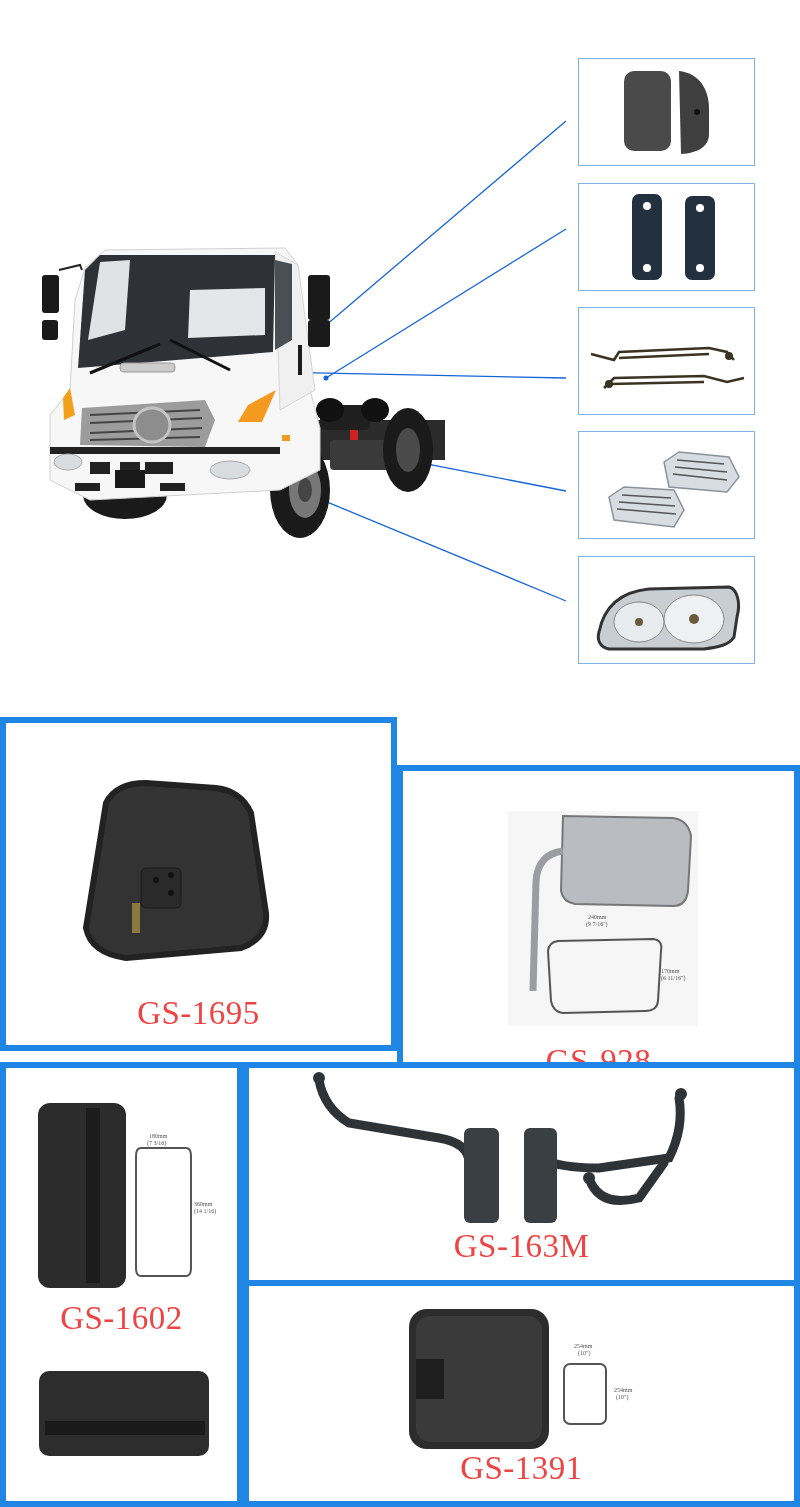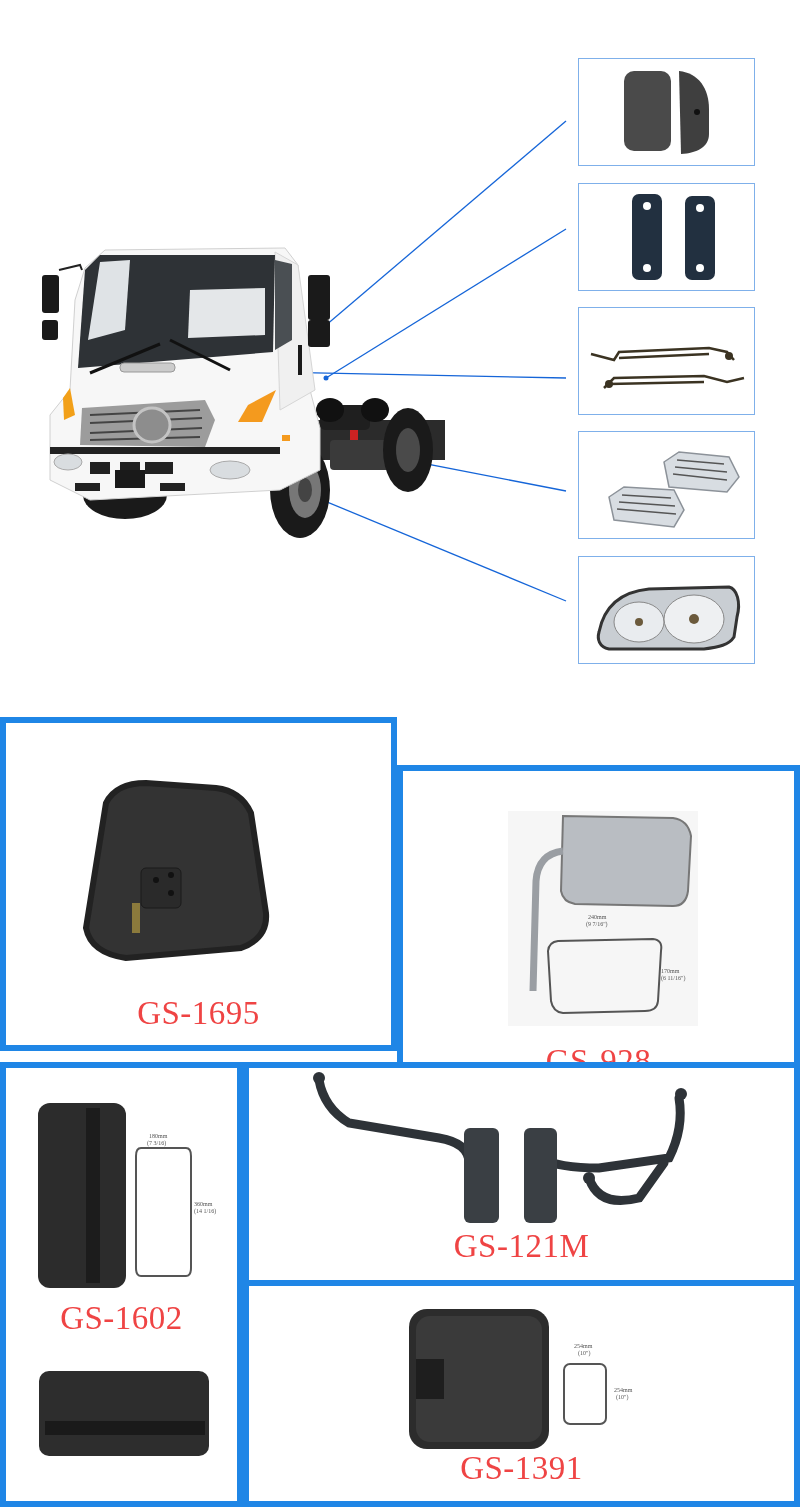--- a/index.html
+++ b/index.html
@@ -222,21 +222,21 @@
         <path d="M20 12 Q25 40 50 55 L140 70 Q170 75 170 95"></path>
         <path d="M380 30 Q385 60 370 90 L300 100 Q260 100 240 90"></path>
         <path d="M290 110 Q300 140 340 130 L365 95"></path>
       </g>
       <rect x="165" y="60" width="35" height="95" rx="6" fill="#3a3f44"></rect>
       <rect x="225" y="60" width="33" height="95" rx="6" fill="#3a3f44"></rect>
       <circle cx="20" cy="10" r="6" fill="#2e3338"></circle>
       <circle cx="382" cy="26" r="6" fill="#2e3338"></circle>
       <circle cx="290" cy="110" r="6" fill="#2e3338"></circle>
     </svg>
-    <div class="label" style="top:160px;">GS-121M</div>
+    <div class="label" style="top:160px;">GS-163M</div>
   </div>
 
   <div class="panel" style="left:243px; top:563px; width:557px; height:227px;">
     <svg style="position:absolute; left:155px; top:18px;" width="260" height="150" viewBox="0 0 260 150">
       <rect x="5" y="5" width="140" height="140" rx="18" fill="#2c2c2c"></rect>
       <rect x="12" y="12" width="126" height="126" rx="14" fill="#3a3a3a"></rect>
       <rect x="12" y="55" width="28" height="40" fill="#1e1e1e"></rect>
       <rect x="160" y="60" width="42" height="60" rx="6" fill="none" stroke="#555" stroke-width="2"></rect>
       <text class="dim-text" x="170" y="44">254mm</text>
       <text class="dim-text" x="174" y="51">(10")</text>

